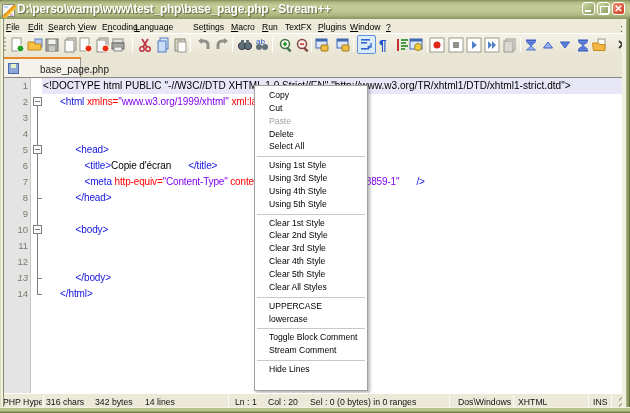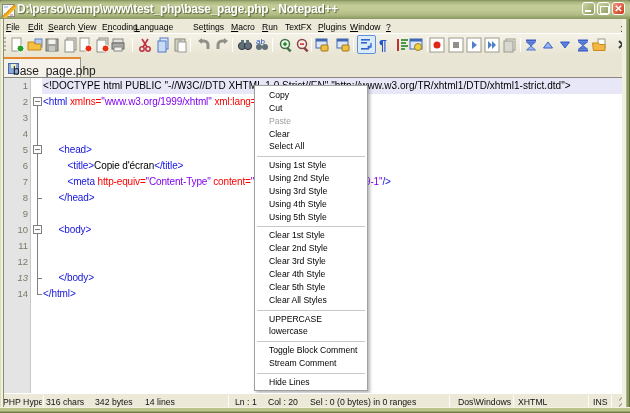--- a/index.html
+++ b/index.html
@@ -35,33 +35,33 @@
 #toolbar { position:absolute; left:0; top:33px; width:630px; height:22px; background:linear-gradient(#f4f2e7,#e9e5d4); border-top:1px solid #fff; }
 #toolbar .grip { position:absolute; left:3px; top:3px; width:3px; height:16px;
   background:repeating-linear-gradient(#b8b5a5 0 2px, #f0eee1 2px 4px); }
 .ti { position:absolute; top:3px; width:16px; height:16px; }
 .tsep { position:absolute; top:4px; width:1px; height:14px; background:#c9c5b2; border-right:1px solid #fff; }
 
 
 #tabbar { position:absolute; left:0; top:55px; width:630px; height:23px; background:#e8e5d5; }
 #tab1 { position:absolute; left:2px; top:2px; width:79px; height:21px; background:#f4f2ea;
   border-left:1px solid #98958a; border-right:1px solid #98958a; border-top:2px solid #e8882c; }
-#tab1 .txt { position:absolute; left:10px; top:5px; font-size:12px; color:#222; }
+#tab1 .txt { position:absolute; left:37px; top:5px; font-size:10px; color:#222; }
 #tab1 .icon { position:absolute; left:5px; top:4px; width:11px; height:11px; background:#8ca6d8; border:1px solid #4a6aa8; }
 #tab1 .icon::after { content:""; position:absolute; left:2px; top:0px; width:5px; height:4px; background:#e8f0c8; }
 #tabbar .bottomline { position:absolute; left:0; bottom:0px; width:630px; height:1px; background:#d8d5c5; }
 
 
 #editor { position:absolute; left:4px; top:78px; width:618px; height:315px; background:#fff; }
 #nummargin { position:absolute; left:0; top:0; width:26px; height:315px; background:#e4e4e4; }
 #foldmargin { position:absolute; left:26px; top:0; width:12px; height:315px; background:#fff; border-left:1px solid #c8c8c8; }
 .lnum { position:absolute; width:24px; text-align:right; font-size:9.5px; color:#7b7b68; height:16px; line-height:16px; }
 #hl1 { position:absolute; left:38px; top:0; width:580px; height:16px; background:#e7e7f8; }
 .cl { position:absolute; font-size:10px; line-height:16px; white-space:pre; color:#000; letter-spacing:-0.2px; }
-.tg { color:#1414dc; } .at { color:#fe0000; } .vl { color:#8000f0; }
+.tg { color:#1414dc;margin-left:17px; } .at { color:#fe0000; } .vl { color:#8000f0; }
 .fbox { position:absolute; left:29px; width:9px; height:9px; background:#fcfcfc; border:1px solid #808080; }
 .fbox::after { content:""; position:absolute; left:1px; top:3px; width:5px; height:1px; background:#808080; }
 .fline { position:absolute; left:33px; width:1px; background:#808080; }
 .ftick { position:absolute; left:33px; width:5px; height:1px; background:#808080; }
 
 
 #ctxmenu { position:absolute; left:254px; top:85px; width:114px; height:306px; background:#fff;
   border:1px solid #a0a0a0; box-shadow:2px 2px 3px rgba(96,96,96,0.45); padding-top:3px; font-size:8.6px; }
 .mi { height:12.85px; line-height:12.85px; padding-left:14px; color:#000; }
 .mi.gray { color:#a0a0a0; }
@@ -82,21 +82,21 @@
   background:linear-gradient(#f4f2e3 0 1px, #b9c38b 1px 4px, #98a468 4px 5px, #6e7b44 5px 6px); }
 </style>
 </head>
 <body>
 <div id="win">
   <div id="topdark" style="position:absolute;left:0;top:0;width:630px;height:4px;background:#76766e"></div>
   <div id="titlebar">
     <div id="titleicon">
         <div class="pencil"></div>
       </div>
-    <div id="titletext">D:\perso\wamp\www\test_php\base_page.php - Notepad++</div>
+    <div id="titletext">D:\perso\wamp\www\test_php\base_page.php - Stream++</div>
     <div class="tbtn" id="btnmin"></div>
     <div class="tbtn" id="btnmax"></div>
     <div class="tbtn" id="btncls">✕</div>
   </div>
 
   <div id="menubar">
     <span style="left:6px"><u>F</u>ile</span>
     <span style="left:28px"><u>E</u>dit</span>
     <span style="left:48px"><u>S</u>earch</span>
     <span style="left:78px"><u>V</u>iew</span>
@@ -329,25 +329,24 @@
       <div class="fline" style="top: 156px; height: 60px;"></div>
       <div class="ftick" style="top: 120px;"></div>
       <div class="ftick" style="top: 200px;"></div>
       <div class="ftick" style="top: 216px;"></div>
     </div>
 
   <div id="ctxmenu">
     <div class="mi">Copy</div>
     <div class="mi">Cut</div>
     <div class="mi gray">Paste</div>
-    <div class="mi">Clear</div>
+    <div class="mi">Delete</div>
     <div class="mi">Select All</div>
     <div class="msep"></div>
     <div class="mi">Using 1st Style</div>
-    <div class="mi">Using 2nd Style</div>
     <div class="mi">Using 3rd Style</div>
     <div class="mi">Using 4th Style</div>
     <div class="mi">Using 5th Style</div>
     <div class="msep"></div>
     <div class="mi">Clear 1st Style</div>
     <div class="mi">Clear 2nd Style</div>
     <div class="mi">Clear 3rd Style</div>
     <div class="mi">Clear 4th Style</div>
     <div class="mi">Clear 5th Style</div>
     <div class="mi">Clear All Styles</div>

